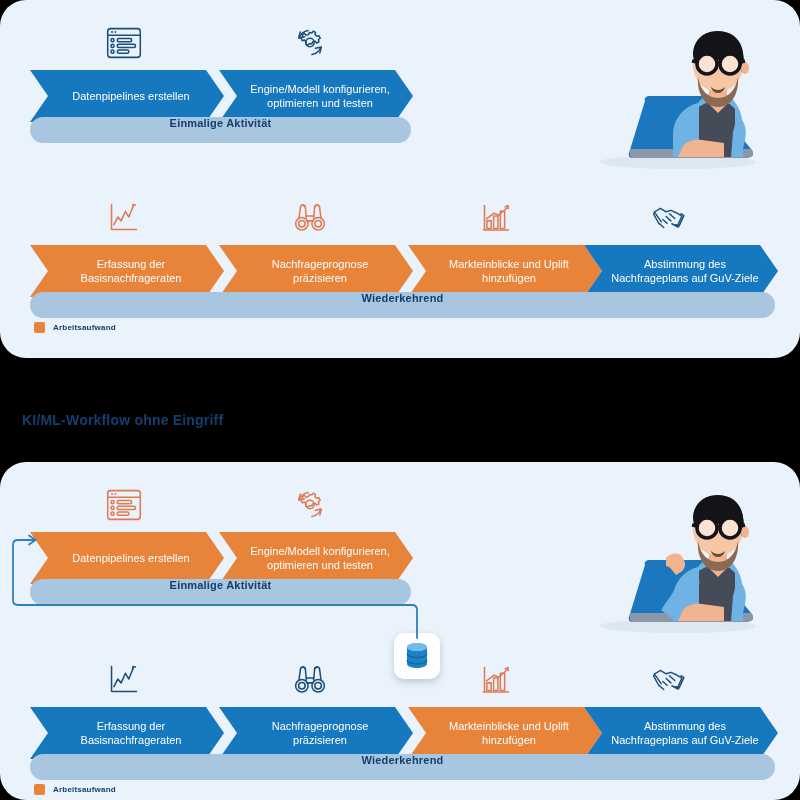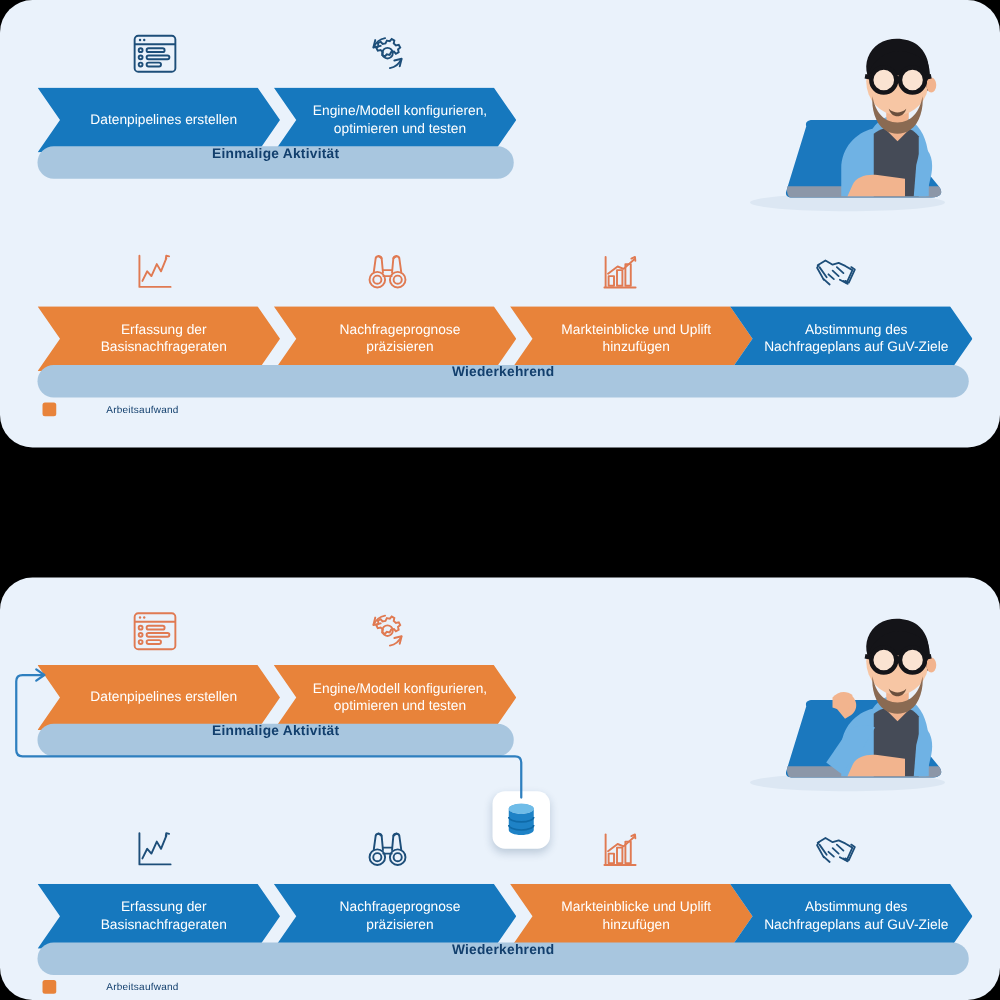--- a/index.html
+++ b/index.html
@@ -39,21 +39,21 @@
   
   .cadence{
     position:absolute;height:26px;border-radius:13px;background:#A8C6DF;
     display:flex;justify-content:center;
     font-size:11px;font-weight:bold;color:#123F6D;letter-spacing:.2px;
   }
 
   
   .legend{position:absolute;display:flex;align-items:center;gap:8px;}
   .legend-swatch{width:11px;height:11px;border-radius:2px;background:#E8833A;}
-  .legend-label{font-size:8px;font-weight:normal;color:#123F6D;letter-spacing:.2px;margin-left:32px;}
+  .legend-label{font-size:8px;font-weight:bold;color:#123F6D;letter-spacing:.2px;}
 
   
   .icon{position:absolute;width:46px;height:46px;}
   .icon svg{width:100%;height:100%;display:block;}
 
   
   .db-card{
     position:absolute;width:46px;height:46px;background:#fff;border-radius:10px;
     box-shadow:0 3px 7px rgba(25,60,100,.22);
     display:flex;align-items:center;justify-content:center;
@@ -219,20 +219,21 @@
           <path d="M139 55h4"></path>
             <path d="M119 54l-5-1"></path>
             <path d="M162 54l5-1"></path>
         </g>
         <path d="M104 140c3-7 12-9 20-8l22 3v14h-46z" fill="#F2B48E"></path>
         <path d="M159 108c8 4 10 14 8 24l-4 17h-10l2-25z" fill="#6FB2E4"></path>
       </svg>
     </div>
   </div>
 
+  <div class="section-title">KI/ML-Workflow ohne Eingriff</div>
 
   <div class="panel" id="panel-bottom">
 
     <div class="icon" style="left:101px;top:20px;">
       <svg viewBox="0 0 48 48" fill="none" stroke="#E07A52" stroke-width="1.6">
         <rect x="7" y="9" width="34" height="30" rx="3"></rect>
         <line x1="7" y1="16" x2="41" y2="16"></line>
         <circle cx="11.5" cy="12.5" r="1" fill="#E07A52" stroke="none"></circle>
         <circle cx="15" cy="12.5" r="1" fill="#E07A52" stroke="none"></circle>
         <circle cx="12" cy="21" r="1.6"></circle>

